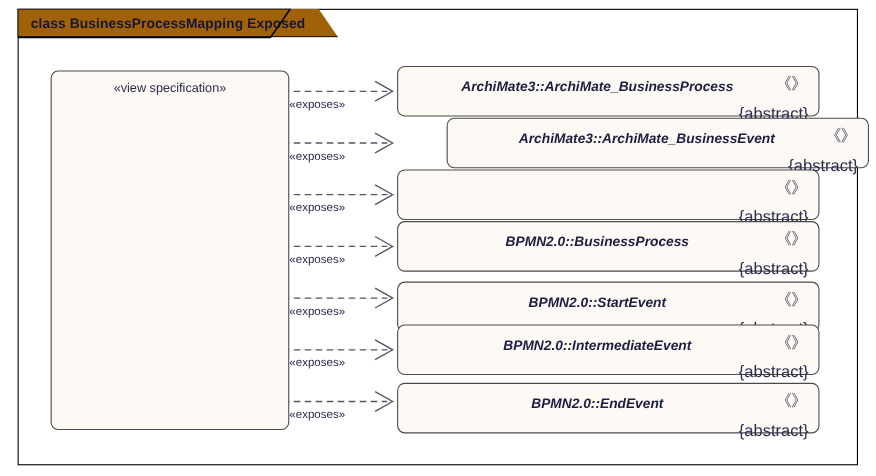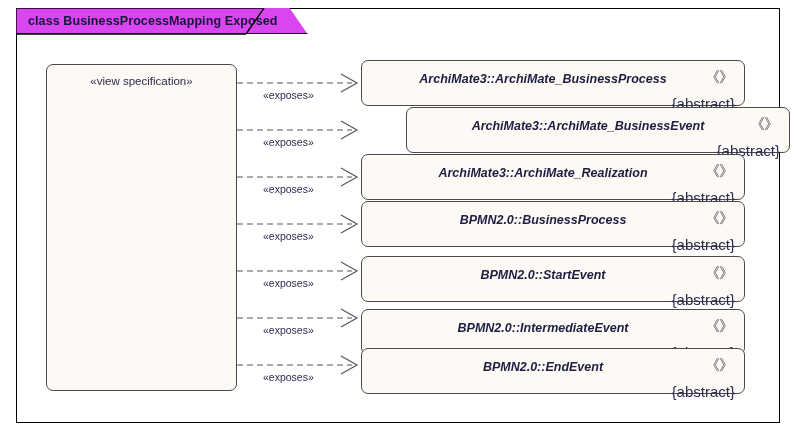--- a/index.html
+++ b/index.html
@@ -27,21 +27,21 @@
     background: #ffffff;
   }
 
   
   #title-tab {
     position: absolute;
     left: 16px;
     top: 8px;
     height: 26px;
     box-sizing: border-box;
-    background: #d946ef;
+    background: #a16207;
     border-right: none;
     display: flex;
     align-items: center;
     padding: 0 30px 0 12px;
     z-index: 4;
     clip-path: polygon(0 0, calc(100% - 18px) 0, 100% 100%, 0 100%);
     border-bottom: 1.4px solid #000000;
   }
   .tab-text {
     font-size: 12.5px;
@@ -57,21 +57,21 @@
     top: 8px;
     z-index: 6;
     pointer-events: none;
   }
 
   
   #viewspec-box {
     position: absolute;
     left: 46px;
     top: 64px;
-    width: 191px;
+    width: 217px;
     height: 327px;
     background: #fdfaf5;
     border: 1.3px solid #4a4a4a;
     border-radius: 7px;
     box-sizing: border-box;
     z-index: 2;
   }
   #viewspec-text {
     position: absolute;
     top: 8px;
@@ -224,38 +224,37 @@
   <div class="abstract-label">{abstract}</div>
 </div>
 
 <div class="class-box" style="top:107px;margin-left:45px;">
   <div class="class-name">ArchiMate3::ArchiMate_BusinessEvent</div>
   <div class="guillemet-icon">《》</div>
   <div class="abstract-label">{abstract}</div>
 </div>
 
 <div class="class-box" style="top:154px;">
-  <div class="class-name">ArchiMate3::ArchiMate_Realization</div>
   <div class="guillemet-icon">《》</div>
   <div class="abstract-label">{abstract}</div>
 </div>
 
 <div class="class-box" style="top:201px;">
   <div class="class-name">BPMN2.0::BusinessProcess</div>
   <div class="guillemet-icon">《》</div>
   <div class="abstract-label">{abstract}</div>
 </div>
 
 <div class="class-box" style="top:256px;">
   <div class="class-name">BPMN2.0::StartEvent</div>
   <div class="guillemet-icon">《》</div>
   <div class="abstract-label">{abstract}</div>
 </div>
 
-<div class="class-box" style="top:309px;">
+<div class="class-box" style="top:295px;">
   <div class="class-name">BPMN2.0::IntermediateEvent</div>
   <div class="guillemet-icon">《》</div>
   <div class="abstract-label">{abstract}</div>
 </div>
 
 <div class="class-box" style="top:348px;">
   <div class="class-name">BPMN2.0::EndEvent</div>
   <div class="guillemet-icon">《》</div>
   <div class="abstract-label">{abstract}</div>
 </div>

